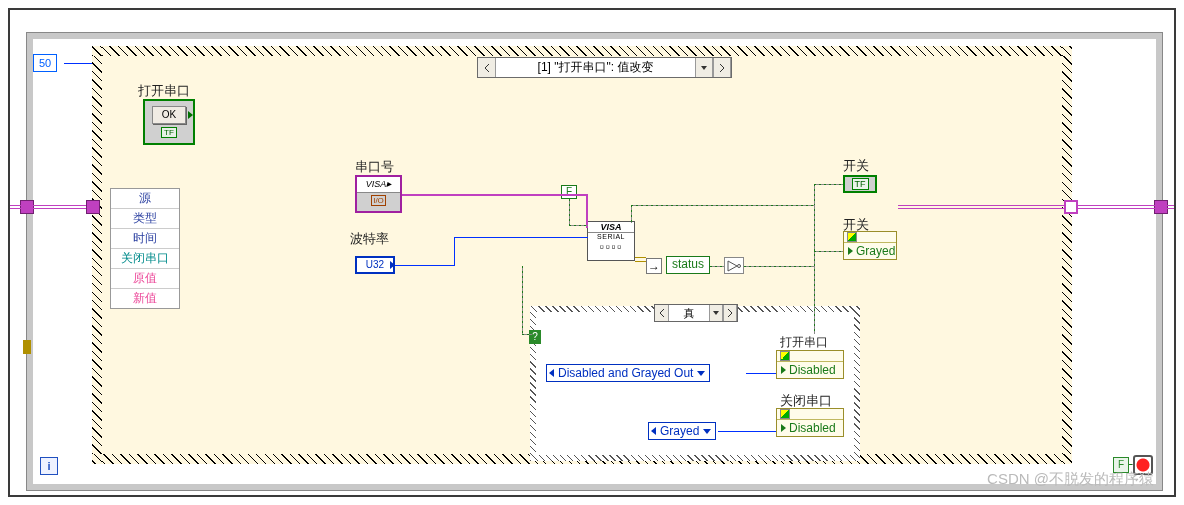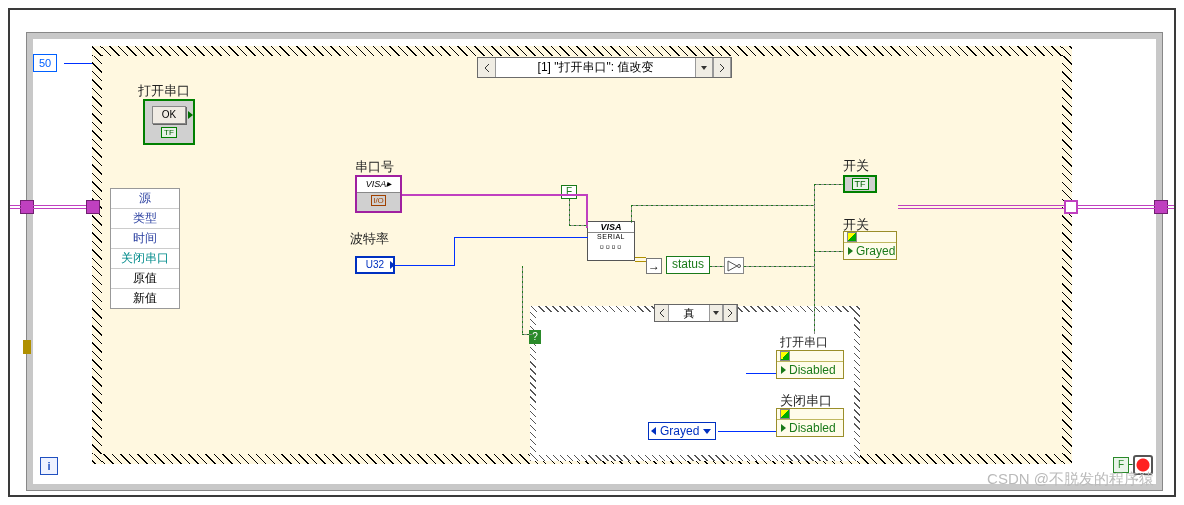--- a/index.html
+++ b/index.html
@@ -128,21 +128,21 @@
   }
   .unbundle-row {
     border-bottom:1px solid #ccc;
     text-align:center;
     font-size:12px;
     padding:1px 0;
     color:#2a3fa0;
   }
   .unbundle-row:last-child{border-bottom:none;}
   .unbundle-row.teal { color:#008b8b; }
-  .unbundle-row.green { color:#000000; }
+  .unbundle-row.green { color:#ec4899; }
   
   .visa-box {
     position:absolute;
     left:345px; top:165px;
     width:47px; height:38px;
     border:2px solid #a020a0;
     background:#d0d0d0;
     display:flex;flex-direction:column;align-items:center;
   }
   .visa-top {
@@ -502,20 +502,21 @@
             </svg>
           </div>
         <div class="case-arrow" style="width:14px">
             <svg class="arrow-svg" viewBox="0 0 10 10">
               <path d="M3 1l4 4-4 4" fill="none" stroke="#333"></path>
             </svg>
           </div>
       </div>
       <div class="qmark">?</div>
 
+      <div class="enum" style="left:10px;top:52px;">Disabled and Grayed Out</div>
       <div class="enum" style="left:112px;top:110px;">Grayed</div>
 
       <div class="lbl" style="left:244px;top:22px;font-size:12px;">打开串口</div>
       <div class="disabled-prop" style="left:240px;top:38px;width:68px;">
         <div class="prop-header"></div>
         <div class="prop-val">Disabled</div>
       </div>
 
       <div class="lbl" style="left:244px;top:80px;font-size:13px;">关闭串口</div>
       <div class="disabled-prop" style="left:240px;top:96px;width:68px;">

